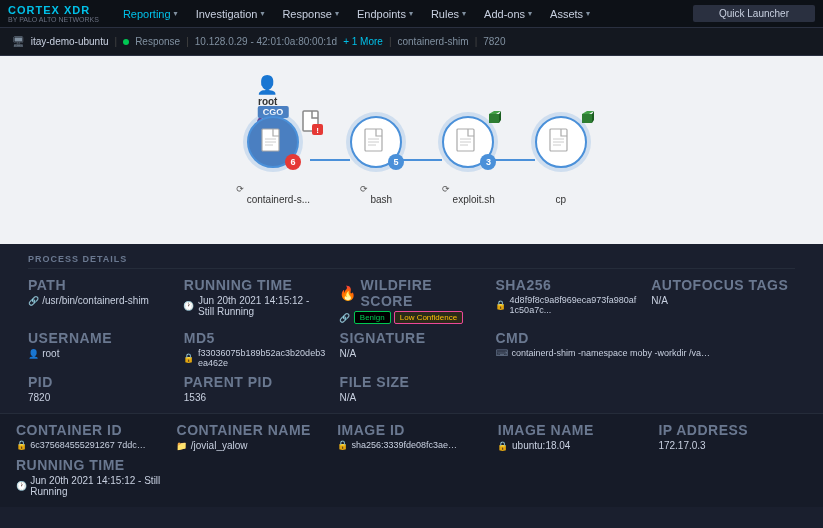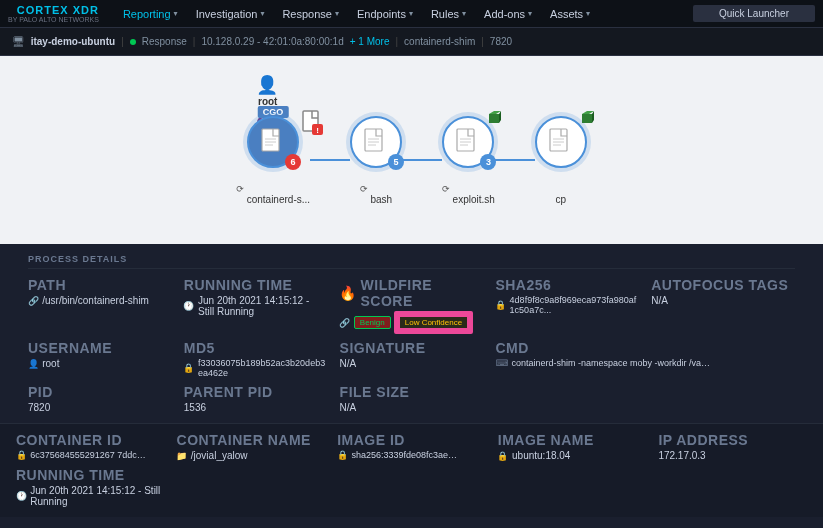--- a/index.html
+++ b/index.html
@@ -11,21 +11,20 @@
       height: 28px;
       display: flex;
       align-items: center;
       padding: 0 8px;
       border-bottom: 1px solid #2a3040;
     }
     .nav-logo {
       display: flex;
       align-items: center;
       margin-right: 16px;
-      text-align: right;
     }
     .nav-items {
       display: flex;
       align-items: center;
       flex: 1;
       gap: 2px;
     }
     .nav-item {
       color: #c8d0e0;
       font-size: 11px;
@@ -53,21 +52,21 @@
       background: #141820;
       height: 28px;
       display: flex;
       align-items: center;
       padding: 0 12px;
       border-bottom: 1px solid #2a3040;
       font-size: 10px;
       color: #8090a0;
       gap: 6px;
     }
-    .breadcrumb-host { color: #c8d0e0; font-weight: 700; }
+    .breadcrumb-host { color: #c8d0e0; font-weight: 400; }
     .breadcrumb-sep { color: #444; }
     .breadcrumb-dot { width: 6px; height: 6px; background: #00c853; border-radius: 50%; display: inline-block; }
     .breadcrumb-link { color: #00c0e8; cursor: pointer; }
 
     
     .graph-area {
       background: #f0f2f5;
       height: 188px;
       position: relative;
       display: flex;
@@ -203,32 +202,32 @@
 
     .detail-value {
       font-size: 10px;
       color: #c8d0e0;
       display: flex;
       align-items: center;
       gap: 3px;
     }
 
     .badge-benign {
-      background: #7f1d1d;
+      background: #000000;
       color: #00c853;
       border: 1px solid #00c853;
       font-size: 8px;
       padding: 1px 5px;
       border-radius: 2px;
     }
 
     .badge-low {
       background: #2a2a1a;
       color: #ffc107;
-      border: 6px solid #ec4899;
+      border: 1px solid #ec4899;
       font-size: 8px;
       padding: 1px 5px;
       border-radius: 2px;
     }
 
     .detail-value.long {
       font-size: 9px;
       word-break: break-all;
     }
 

